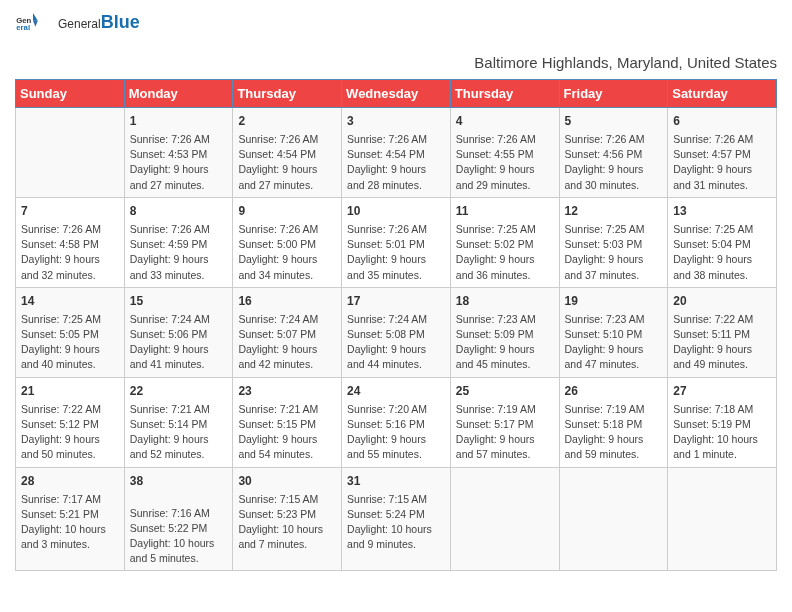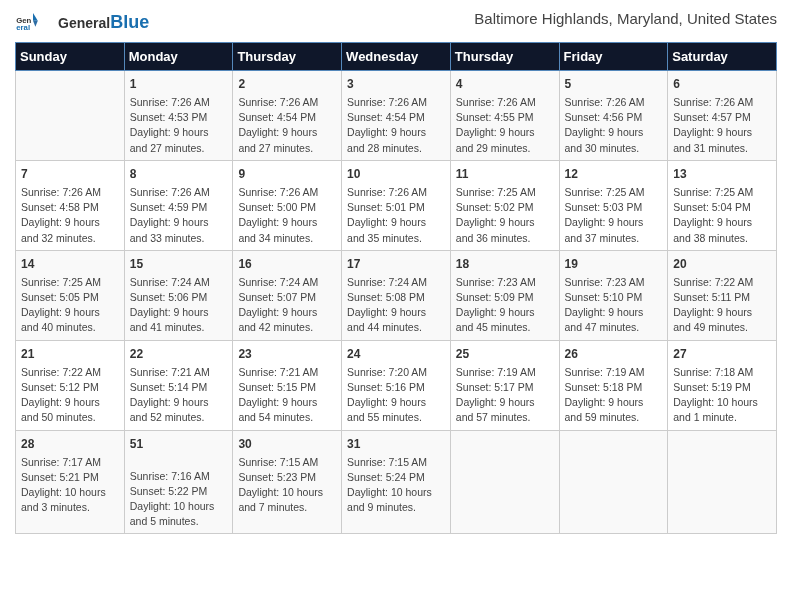--- a/index.html
+++ b/index.html
@@ -15,22 +15,22 @@
       justify-content: space-between;
       align-items: flex-start;
       margin-bottom: 8px;
     }
     .logo {
       display: flex;
       align-items: center;
       gap: 19px;
     }
     .logo-text-general {
-      font-size: 14px;
-      font-weight: bold;
+      font-size: 12px;
+      font-weight: normal;
       color: #333;
     }
     .logo-text-blue {
       font-size: 18px;
       font-weight: bold;
       color: #1a6faf;
     }
     .logo-icon {
       width: 24px;
       height: 24px;
@@ -40,28 +40,29 @@
     }
     .main-title {
       font-size: 32px;
       font-weight: bold;
       color: #333;
     }
     .sub-title {
       font-size: 15px;
       color: #444;
       font-weight: normal;
+      margin-top: 44px;
     }
     table {
       width: 100%;
       border-collapse: collapse;
       table-layout: fixed;
     }
     thead tr {
-      background-color: #0f172a;
+      background-color: #ef4444;
     }
     thead th {
       color: #fff;
       font-size: 13px;
       font-weight: bold;
       padding: 6px 4px;
       text-align: left;
       border: 1px solid #5588bb;
     }
     tbody tr {
@@ -329,21 +330,21 @@
       </tr>
       <tr>
         <td>
           <span class="date-num">28</span>
           <div class="cell-content" style="white-space: pre-line;">Sunrise: 7:17 AM
 Sunset: 5:21 PM
 Daylight: 10 hours
 and 3 minutes.</div>
         </td>
         <td>
-          <span class="date-num">51</span>
+          <span class="date-num">38</span>
           <div class="cell-content" style="white-space: pre-line; margin-top: 16px;">Sunrise: 7:16 AM
 Sunset: 5:22 PM
 Daylight: 10 hours
 and 5 minutes.</div>
         </td>
         <td>
           <span class="date-num">30</span>
           <div class="cell-content" style="white-space: pre-line;">Sunrise: 7:15 AM
 Sunset: 5:23 PM
 Daylight: 10 hours

